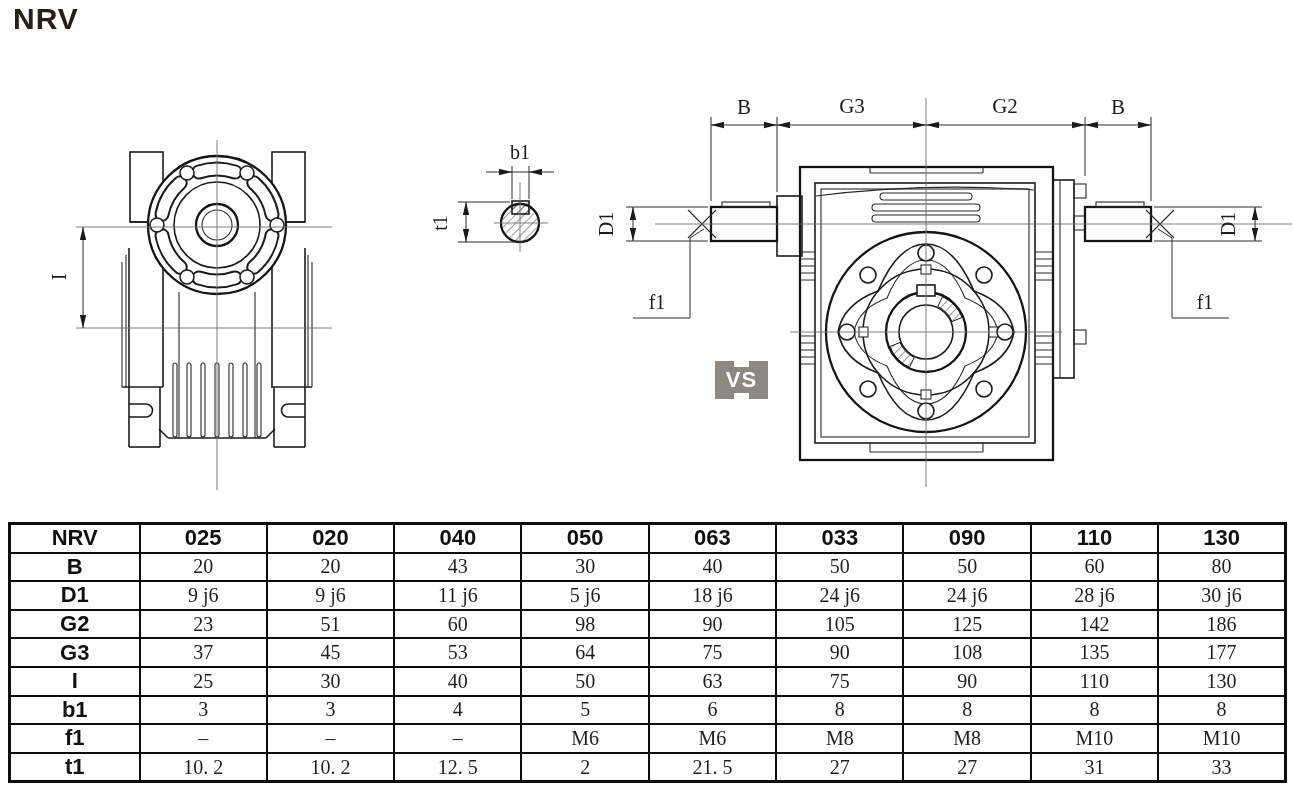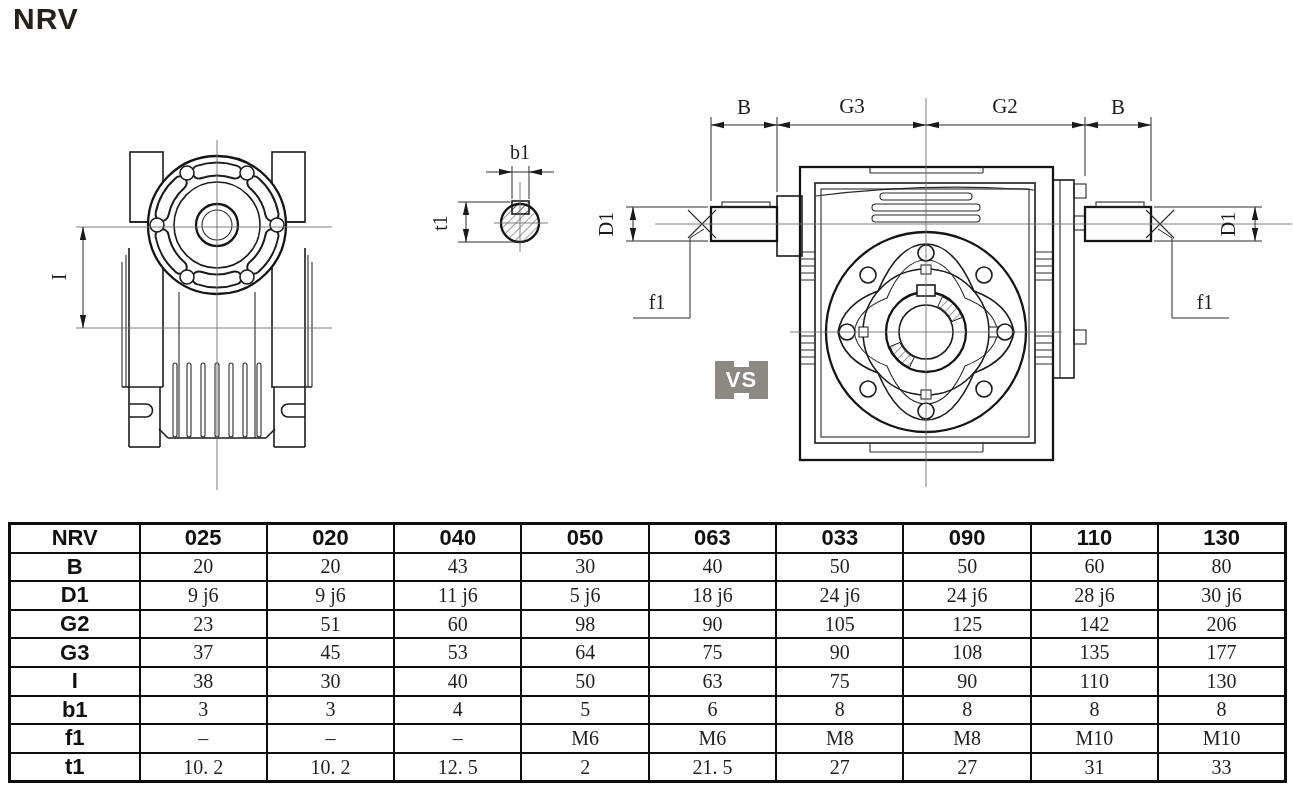--- a/index.html
+++ b/index.html
@@ -339,37 +339,37 @@
       <tr>
         <th>G2</th>
         <td>23</td>
         <td>51</td>
         <td>60</td>
         <td>98</td>
         <td>90</td>
         <td>105</td>
         <td>125</td>
         <td>142</td>
-        <td>206</td>
+        <td>186</td>
       </tr>
       <tr>
         <th>G3</th>
         <td>37</td>
         <td>45</td>
         <td>53</td>
         <td>64</td>
         <td>75</td>
         <td>90</td>
         <td>108</td>
         <td>135</td>
         <td>177</td>
       </tr>
       <tr>
         <th>I</th>
-        <td>38</td>
+        <td>25</td>
         <td>30</td>
         <td>40</td>
         <td>50</td>
         <td>63</td>
         <td>75</td>
         <td>90</td>
         <td>110</td>
         <td>130</td>
       </tr>
       <tr>

